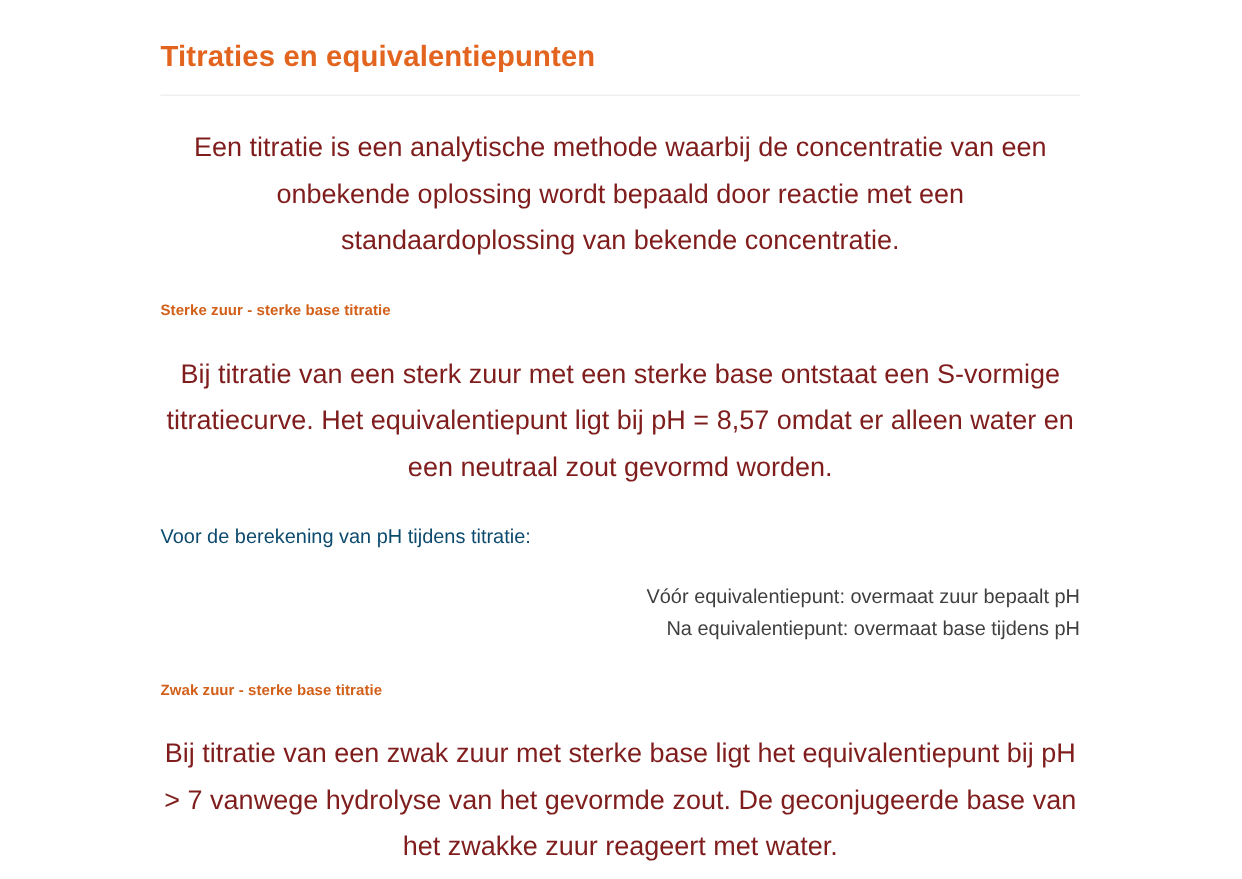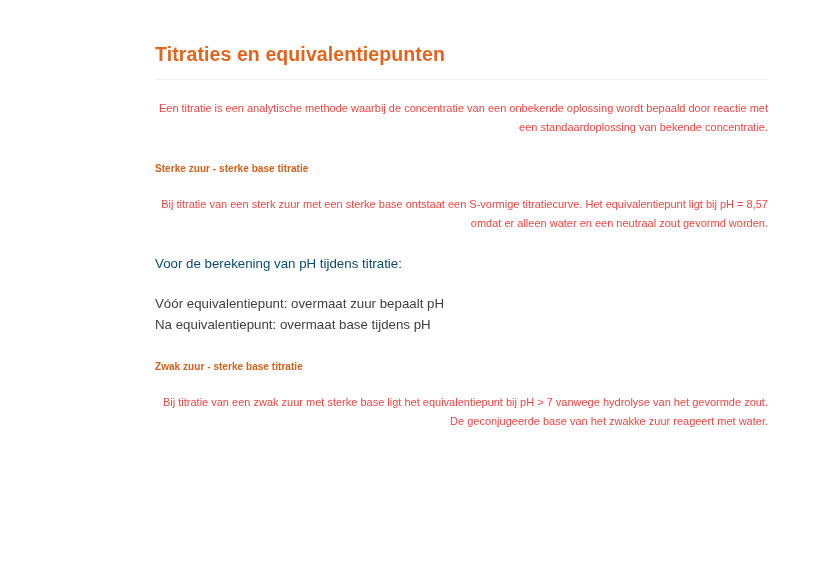--- a/index.html
+++ b/index.html
@@ -13,23 +13,22 @@
     height: 586px;
     overflow: hidden;
     font-family: "Liberation Sans", "DejaVu Sans", sans-serif;
     -webkit-font-smoothing: antialiased;
   }
 
   .page {
     box-sizing: border-box;
     width: 668px;
     height: 586px;
-    padding: 41px 108px 0 107px;
+    padding: 25px 108px 0 107px;
     background: #ffffff;
-    margin-left: 48px;
   }
 
   .content {
     width: 613px;
   }
 
   .doc-title {
     margin: 0;
     font-size: 19.5px;
     font-weight: 700;
@@ -40,44 +39,45 @@
 
   .title-rule {
     margin: 12px 0 0 0;
     border: 0;
     border-top: 1px solid #f0f0f2;
     width: 613px;
   }
 
   p.body-text {
     margin: 19px 0 0 0;
-    font-size: 11px;
+    font-size: 18px;
     line-height: 1.72;
-    color: #ef4444;
-    text-align: right;
+    color: #7f1d1d;
+    text-align: center;
   }
 
   h2.section-heading {
     margin: 24px 0 0 0;
     font-size: 10px;
     font-weight: 700;
     letter-spacing: 0.05px;
     line-height: 1.5;
     color: #d2601a;
   }
 
   p.lead-in {
     margin: 20px 0 0 0;
     font-size: 13.3px;
     line-height: 1.72;
     color: #0c4a6e;
   }
 
   .calc-block {
     margin: 17px 0 0 0;
+    text-align: right;
   }
 
   .calc-line {
     font-size: 13.3px;
     line-height: 1.58;
     color: #3f3f3f;
   }
 </style>
 </head>
 <body>

